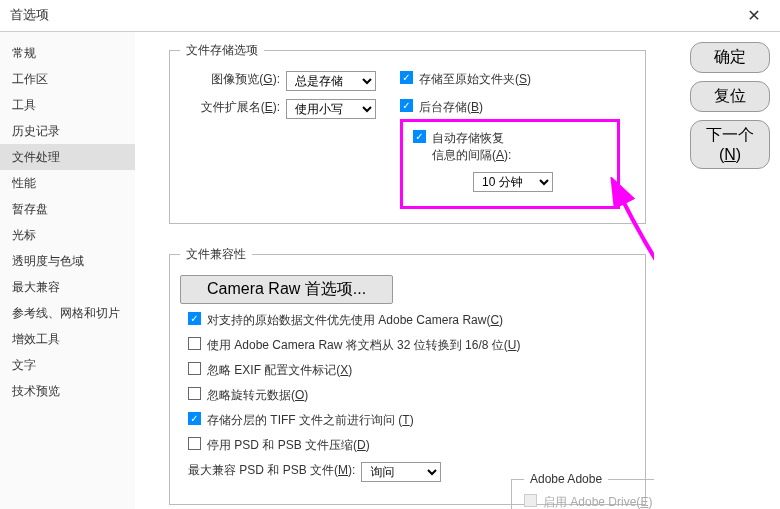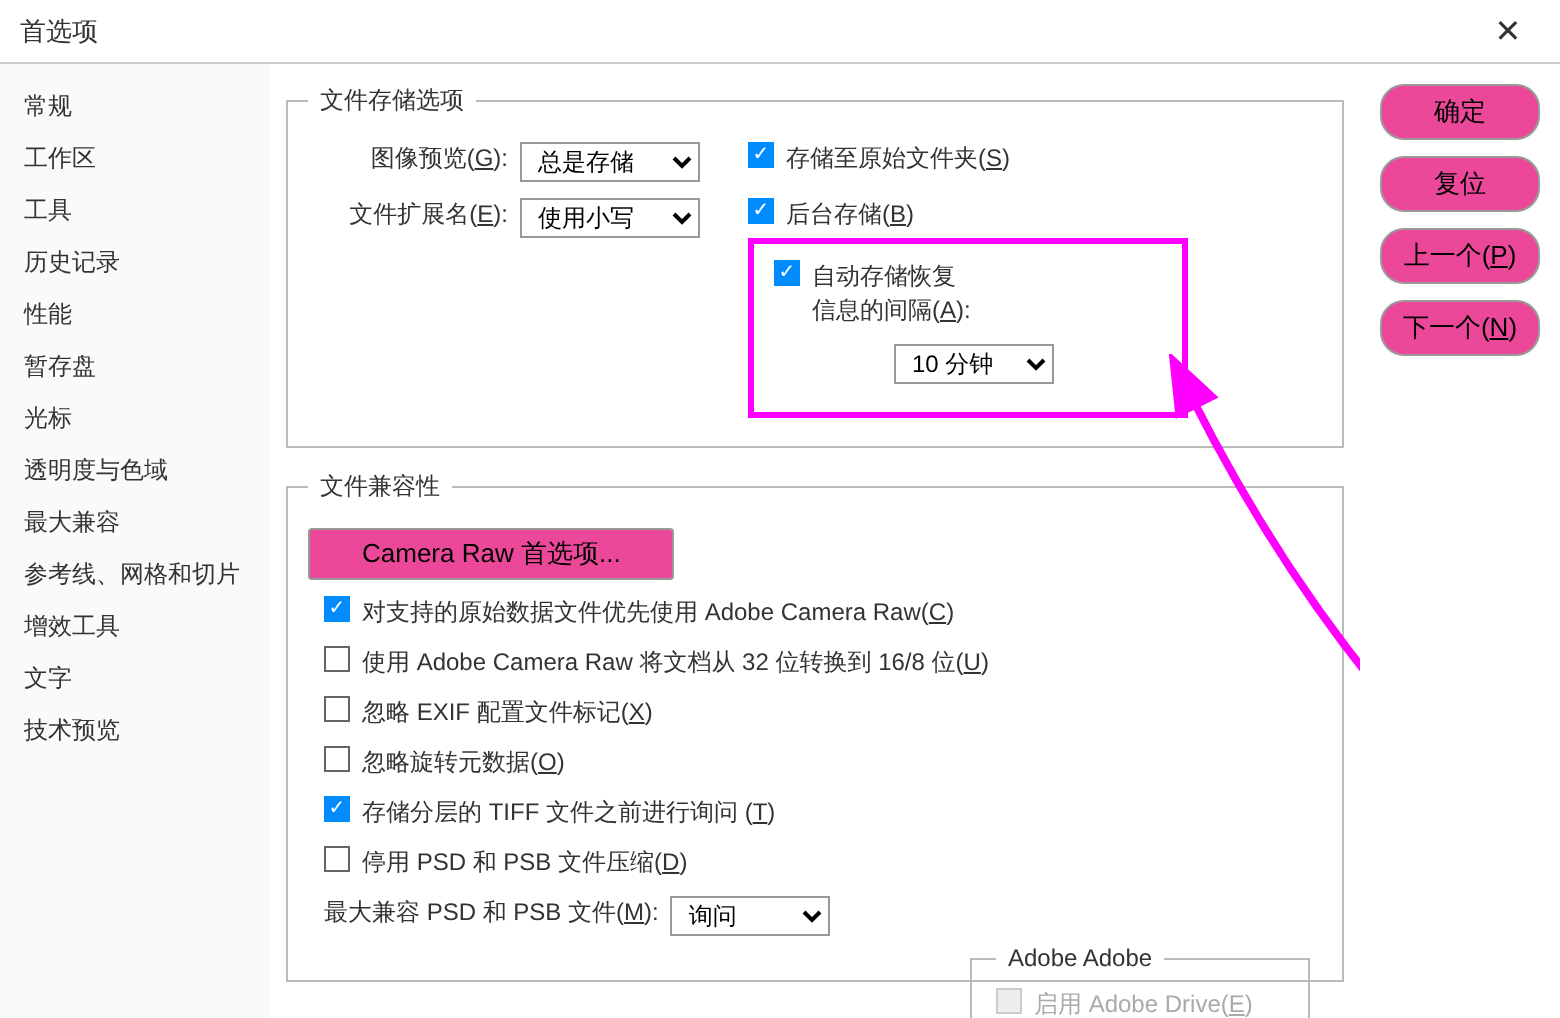--- a/index.html
+++ b/index.html
@@ -1,27 +1,27 @@
 <!DOCTYPE html>
 <html><head>
 <meta charset="utf-8">
 <style>
 * { box-sizing: border-box; margin: 0; padding: 0; }
 body { font-family: "Microsoft YaHei", sans-serif; font-size: 12px; color: #333; background: #fff; width: 780px; height: 509px; overflow: hidden; }
-.titlebar { display: flex; justify-content: space-between; align-items: center; padding: 6px 10px; border-bottom: 1px solid #ccc; height: 32px; }
+.titlebar { display: flex; justify-content: space-between; padding: 6px 10px; border-bottom: 1px solid #ccc; height: 32px; }
 .titlebar-title { font-size: 13px; }
 .titlebar-close { font-size: 16px; cursor: pointer; width: 32px; text-align: center; }
-.body { display: flex; height: 477px; }
+.body { display: flex; height: 477px; gap: 26px; }
 .sidebar { width: 135px; background: #fafafa; overflow-y: auto; padding: 8px 0; }
 .sidebar-item { padding: 4px 12px; cursor: pointer; line-height: 18px; }
 .sidebar-item.selected { background: #e0e0e0; }
 .main { flex: 1; padding: 10px 8px; overflow-y: auto; position: relative; }
 .rightbar { width: 100px; padding: 10px 10px; display: flex; flex-direction: column; gap: 8px; }
-.btn { border: 1px solid #999; border-radius: 12px; padding: 4px 8px; background: #ec4899; cursor: pointer; text-align: center; font-size: 13px; }
-fieldset { border: 1px solid #bbb; padding: 12px 10px 14px 10px; margin-bottom: 11px; }
+.btn { border: 1px solid #999; border-radius: 12px; padding: 4px 8px; background: #e5e5e5; cursor: pointer; text-align: center; font-size: 16px; }
+fieldset { border: 1px solid #bbb; padding: 12px 10px 14px 10px; margin-bottom: 22px; }
 legend { padding: 0 6px; }
 .row { display: flex; align-items: flex-start; margin-bottom: 8px; gap: 6px; }
 .row-indent { margin-left: 8px; }
 .lbl { text-align: right; display: inline-block; }
 .select { border: 1px solid #999; padding: 1px 4px; font-size: 12px; background: #fff; height: 20px; min-width: 80px; }
 .checkbox { width: 13px; height: 13px; border: 1px solid #666; display: inline-flex; align-items: center; justify-content: center; background: #fff; cursor: pointer; }
 .checkbox.checked { background: #008cff; border-color: #008cff; color: #fff; font-size: 10px; line-height: 1; }
 .checkbox.disabled { background: #eee; border-color: #ccc; cursor: not-allowed; }
 .u { text-decoration: underline; }
 .highlight-box { border: 3px solid #ff00ff; padding: 8px 10px 14px 10px; margin-left: 220px; margin-top: -8px; width: 220px; }
@@ -37,20 +37,21 @@
   <span class="titlebar-title">首选项</span>
   <span class="titlebar-close">✕</span>
 </div>
 
 <div class="body">
   <div class="sidebar" id="sidebar">
       <div class="sidebar-item">常规</div>
       <div class="sidebar-item">工作区</div>
       <div class="sidebar-item">工具</div>
       <div class="sidebar-item">历史记录</div>
+      <div class="sidebar-item selected">文件处理</div>
       <div class="sidebar-item">性能</div>
       <div class="sidebar-item">暂存盘</div>
       <div class="sidebar-item">光标</div>
       <div class="sidebar-item">透明度与色域</div>
       <div class="sidebar-item">最大兼容</div>
       <div class="sidebar-item">参考线、网格和切片</div>
       <div class="sidebar-item">增效工具</div>
       <div class="sidebar-item">文字</div>
       <div class="sidebar-item">技术预览</div>
     </div>
@@ -147,16 +148,15 @@
           <span class="checkbox disabled"></span>
           <span style="color:#aaa"><span>启用 Adobe Drive(</span><span class="u">E</span><span>)</span></span>
         </div>
     </fieldset>
 
   </div>
 
   <div class="rightbar">
     <button class="btn">确定</button>
     <button class="btn">复位</button>
-    <button class="btn"><span>上一个(</span><span class="u">P</span><span>)</span></button>
     <button class="btn"><span>下一个(</span><span class="u">N</span><span>)</span></button>
   </div>
 </div>
 
 </body></html>

